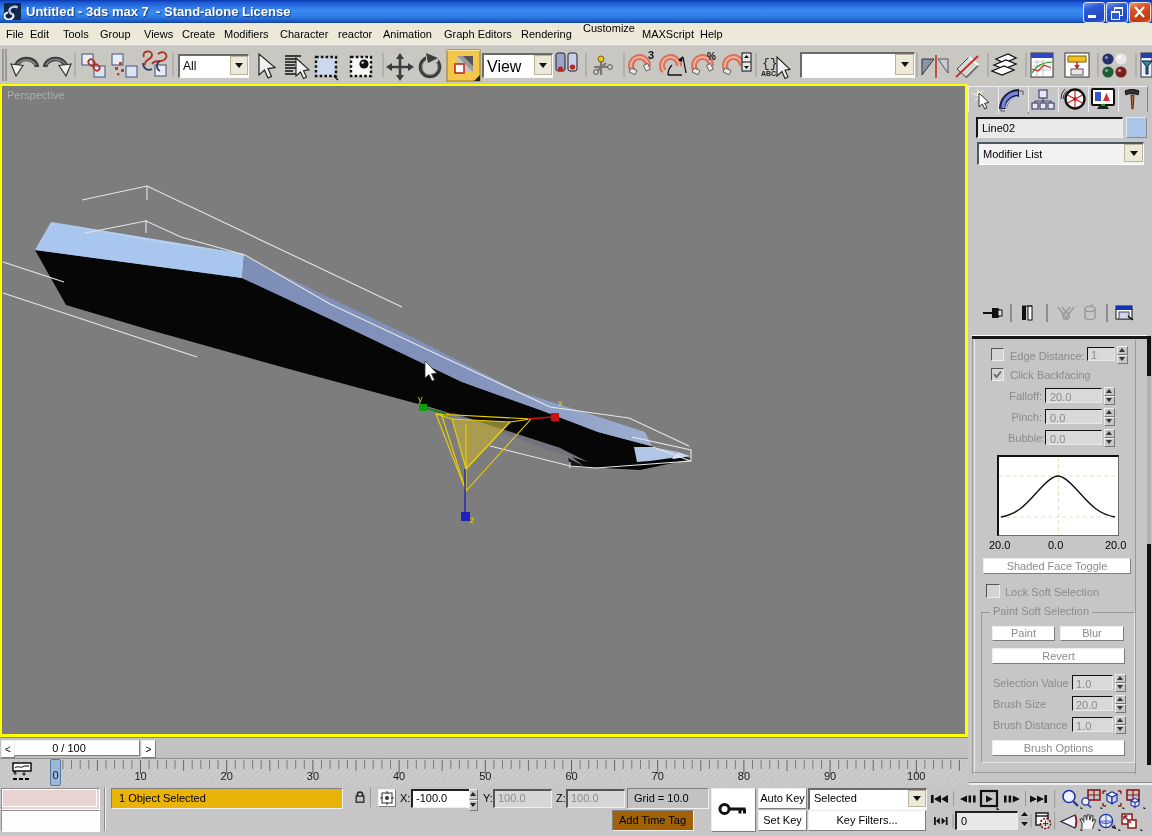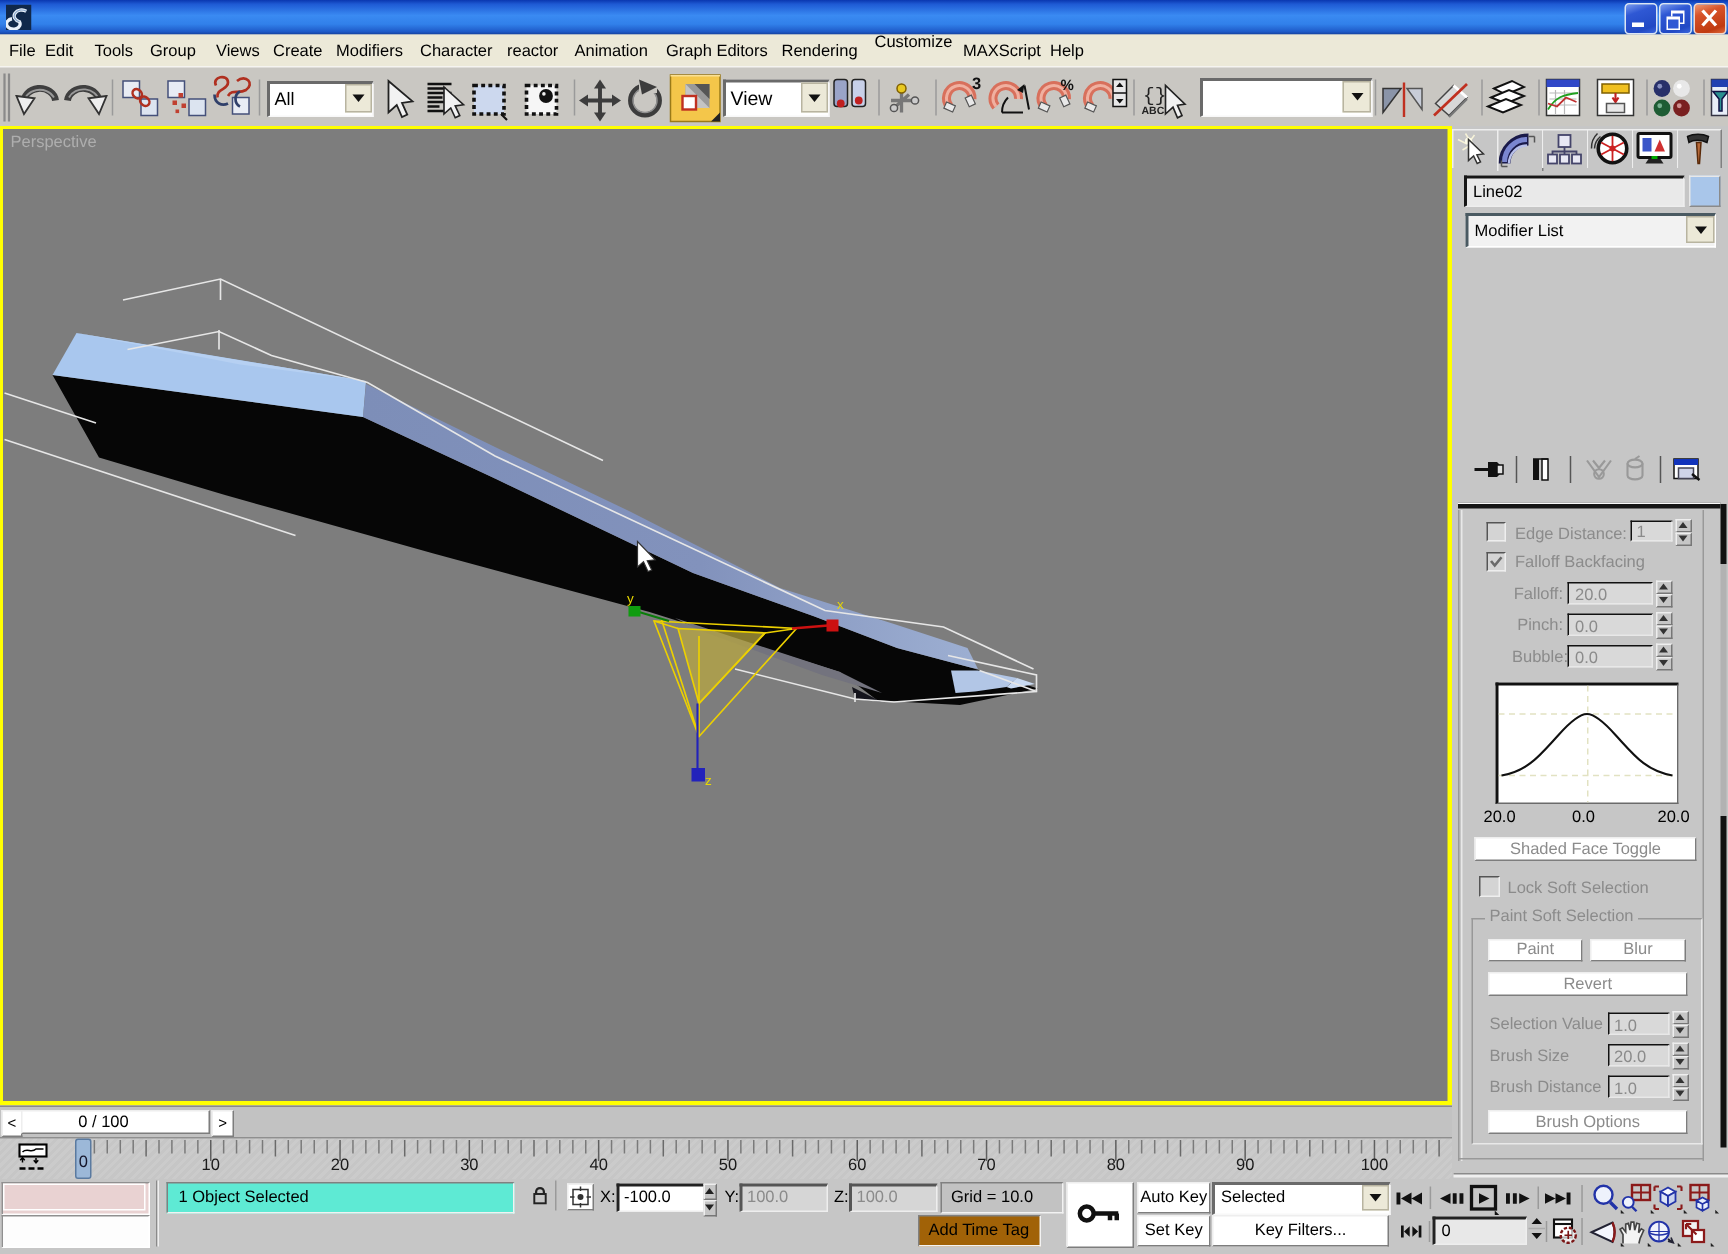--- a/index.html
+++ b/index.html
@@ -21,20 +21,21 @@
 </style>
 </head>
 <body>
 
 <div class="ab" style="left:0;top:0;width:1152px;height:23px;background:linear-gradient(180deg,#0a37b0 0%,#1e5ad4 12%,#3a8af2 45%,#3180ea 70%,#1e5ac8 92%,#143f9a 100%)">
   <svg class="ab" style="left:4px;top:3px" width="17" height="17" viewBox="0 0 17 17">
     <rect x="0" y="0" width="17" height="17" fill="#10284a"></rect>
     <path d="M13.5,4.5 A5,4 0 1 0 9,11.5 A4.5,3.5 0 1 1 4,9.5" fill="none" stroke="#e8f0fa" stroke-width="2.2"></path>
     <path d="M13.5,4.5 A5,4 0 1 0 9,11.5" fill="none" stroke="#8aa8cc" stroke-width="0.8"></path>
   </svg>
+  <div class="ab" style="left:26px;top:4px;font-size:13px;font-weight:bold;color:#fff;text-shadow:1px 1px 1px #1a3a77">Untitled - 3ds max 7&nbsp; - Stand-alone License</div>
 
   <div class="ab" style="left:1083px;top:2px;width:20px;height:19px;border-radius:3px;border:1px solid #dce6f4;background:linear-gradient(160deg,#7a9bee 0%,#2f58d4 30%,#2149c4 80%,#3a66dd 100%)">
     <div class="ab" style="left:4px;top:12px;width:8px;height:3px;background:#fff"></div>
   </div>
   <div class="ab" style="left:1106px;top:2px;width:20px;height:19px;border-radius:3px;border:1px solid #dce6f4;background:linear-gradient(160deg,#7a9bee 0%,#2f58d4 30%,#2149c4 80%,#3a66dd 100%)">
     <div class="ab" style="left:7px;top:4px;width:7px;height:6px;border:1px solid #fff;border-top-width:2px"></div>
     <div class="ab" style="left:4px;top:8px;width:7px;height:6px;border:1px solid #fff;border-top-width:2px;background:#2f58d4"></div>
   </div>
   <div class="ab" style="left:1129px;top:2px;width:20px;height:19px;border-radius:3px;border:1px solid #f0d8cc;background:linear-gradient(160deg,#ee9a75 0%,#d8542a 30%,#c03a10 80%,#dd6a3a 100%)">
     <svg width="20" height="19">
@@ -249,21 +250,21 @@
   </svg>
 
   <div class="ab" style="left:178px;top:9px;width:68px;height:21px;background:#fff;border-top:2px solid #6a6a6a;border-left:2px solid #6a6a6a;border-bottom:1px solid #f8f8f8;border-right:1px solid #f8f8f8">
     <div class="ab" style="left:3px;top:3px;font-size:12px">All</div>
     <div class="ab btn" style="right:0;top:0;width:16px;height:17px;background:#ece9d8;border:1px solid #b8b4a0">
         <div style="width:0;height:0;border-left:4px solid transparent;border-right:4px solid transparent;border-top:5px solid #111"></div>
       </div>
   </div>
 
   <div class="ab" style="left:482px;top:8px;width:68px;height:22px;background:#fff;border-top:2px solid #6a6a6a;border-left:2px solid #6a6a6a;border-bottom:1px solid #f8f8f8;border-right:1px solid #f8f8f8">
-    <div class="ab" style="left:3px;top:3px;font-size:13px">View</div>
+    <div class="ab" style="left:3px;top:3px;font-size:16px">View</div>
     <div class="ab btn" style="right:0;top:0;width:16px;height:18px;background:#ece9d8;border:1px solid #b8b4a0">
         <div style="width:0;height:0;border-left:4px solid transparent;border-right:4px solid transparent;border-top:5px solid #111"></div>
       </div>
   </div>
 
   <div class="ab" style="left:800px;top:7px;width:112px;height:23px;background:#fff;border-top:2px solid #6a6a6a;border-left:2px solid #6a6a6a;border-bottom:1px solid #f8f8f8;border-right:1px solid #f8f8f8">
     <div class="ab btn" style="right:0;top:0;width:17px;height:19px;background:#ece9d8;border:1px solid #b8b4a0">
         <div style="width:0;height:0;border-left:4px solid transparent;border-right:4px solid transparent;border-top:5px solid #111"></div>
       </div>
   </div>
@@ -448,21 +449,21 @@
       <div class="dn">
         <div class="tri-d" style="border-top-color:#333"></div>
       </div>
     </div>
 
   <div class="ab cb" style="left:23px;top:284px">
       <svg width="11" height="11">
         <path d="M2,5 l2.5,3 L9,2.5" stroke="#6a6a6a" stroke-width="1.8" fill="none"></path>
       </svg>
     </div>
-  <div class="ab t11 gray" style="left:42px;top:286px">Falloff Backfacing</div>
+  <div class="ab t11 gray" style="left:42px;top:286px">Click Backfacing</div>
 
   <div class="ab t11 gray" style="left:40px;top:307px;width:34px;text-align:right">Falloff:</div>
   <div class="ab fld" style="left:77px;top:304px;width:55px;height:13px">
       <div class="ab gray" style="left:4px;top:2px;font-size:11px">20.0</div>
     </div>
   <div class="ab spin" style="left:136px;top:303px">
       <div class="up">
         <div class="tri-u" style="border-bottom-color:#333"></div>
       </div>
       <div class="dn">
@@ -607,21 +608,21 @@
 </div>
 
 <div id="status" class="ab" style="left:0;top:786px;width:1152px;height:46px;background:#c6c6c6">
   <div class="ab" style="left:1px;top:2px;width:97px;height:20px;background:#e9d2d2;border-top:1px solid #909090;border-left:1px solid #909090;border-bottom:1px solid #fff;border-right:1px solid #fff">
       <div style="width:95px;height:18px;border:1px solid #fff;box-sizing:border-box"></div>
     </div>
   <div class="ab" style="left:1px;top:24px;width:97px;height:20px;background:#fdfdfd;border-top:1px solid #909090;border-left:1px solid #909090;border-bottom:1px solid #fff;border-right:1px solid #fff"></div>
   <div class="ab" style="left:104px;top:1px;width:1px;height:44px;background:#8a8a8a"></div>
   <div class="ab" style="left:105px;top:1px;width:1px;height:44px;background:#efefef"></div>
 
-  <div class="ab sunk" style="left:111px;top:2px;width:230px;height:19px;background:#5eead4">
+  <div class="ab sunk" style="left:111px;top:2px;width:230px;height:19px;background:#eab308">
     <div class="ab t11" style="left:7px;top:4px">1 Object Selected</div>
   </div>
 
   <svg class="ab" style="left:354px;top:4px" width="12" height="14" viewBox="0 0 12 14">
     <path d="M3.4,6 V4.6 a2.6,2.6 0 0 1 5.2,0 V6" fill="none" stroke="#222" stroke-width="1.5"></path>
     <rect x="2.2" y="6" width="7.6" height="6.2" fill="#c6c6c6" stroke="#222" stroke-width="1.3"></rect>
   </svg>
   <div class="ab" style="left:370px;top:1px;width:1px;height:20px;background:#9a9a9a"></div>
 
   <div class="ab rais" style="left:378px;top:3px;width:16px;height:16px">

